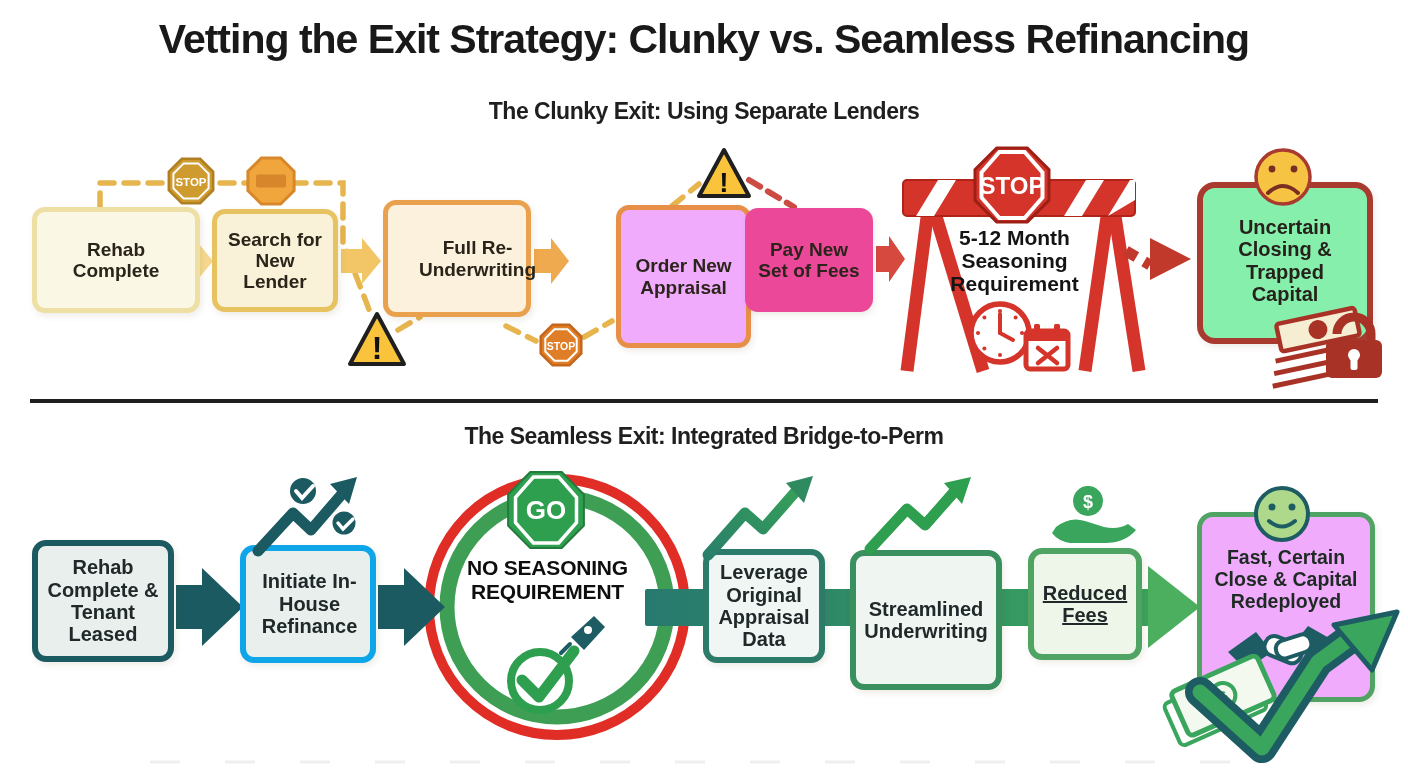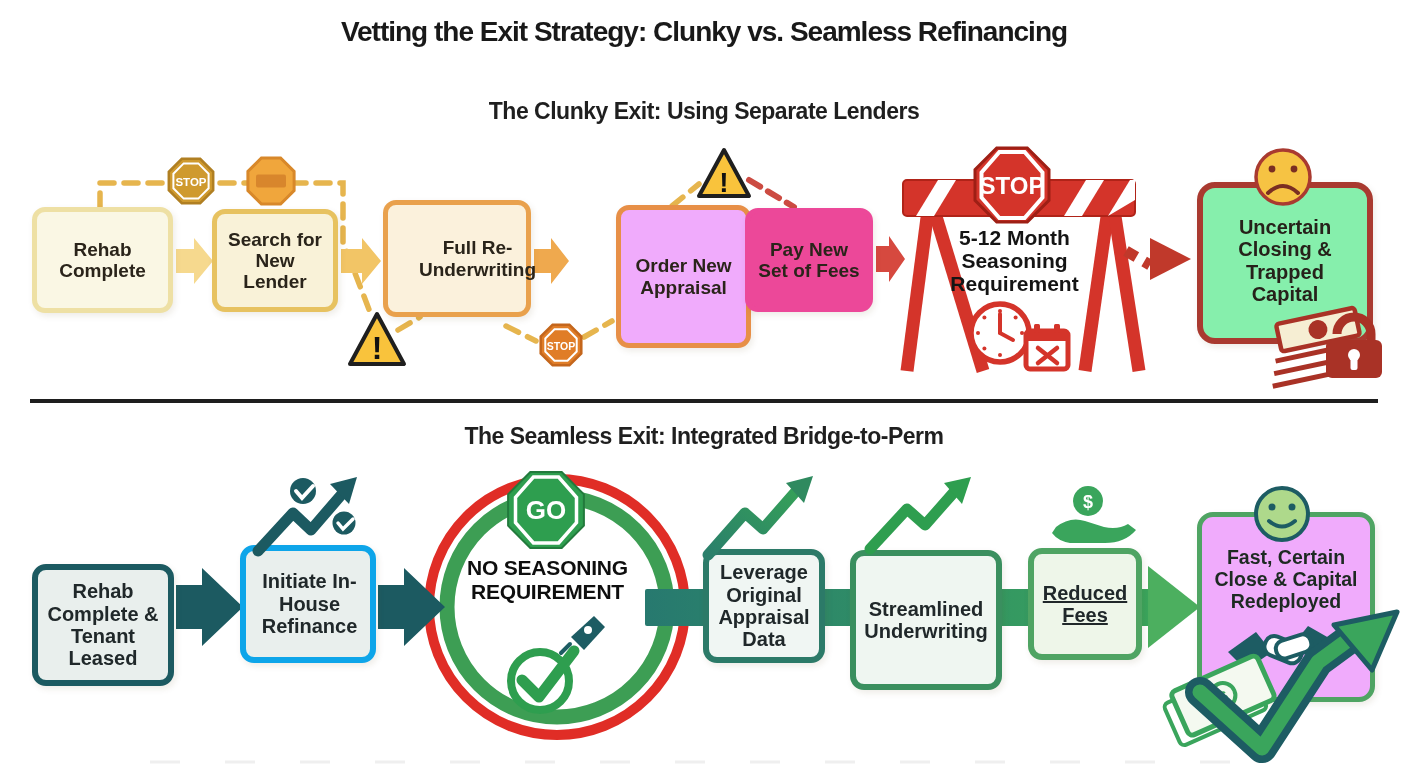--- a/index.html
+++ b/index.html
@@ -2,42 +2,42 @@
 <html><head>
 <meta charset="utf-8">
 <style>
   html,body{margin:0;padding:0;background:#ffffff;}
   #canvas{position:relative;width:1408px;height:768px;background:#ffffff;overflow:hidden;
           font-family:"Liberation Sans",sans-serif;}
   svg.layer{position:absolute;left:0;top:0;pointer-events:none;}
   #base-svg{z-index:1;}
   #overlay-svg{z-index:3;}
   .txt{position:absolute;color:#1b1b1b;}
-  #main-title{top:16px;left:0;width:1408px;text-align:center;font-size:28px;font-weight:bold;
+  #main-title{top:16px;left:0;width:1408px;text-align:center;font-size:41px;font-weight:bold;
               letter-spacing:-1px;color:#191919;z-index:2;}
   .subtitle{left:0;width:1408px;text-align:center;font-size:23px;font-weight:bold;
             letter-spacing:-0.5px;color:#1f1f1f;z-index:2;}
   #clunky-subtitle{top:98px;}
   #seamless-subtitle{top:423px;}
   #divider{position:absolute;left:30px;top:399px;width:1348px;height:4px;background:#1e1e1e;z-index:2;}
   .box{position:absolute;box-sizing:border-box;display:flex;align-items:center;justify-content:center;
        text-align:center;font-weight:bold;z-index:2;line-height:1.12;
        box-shadow:2px 3px 6px rgba(90,70,20,0.10);}
   .t-step{border-radius:13px;font-size:19px;color:#2a241a;padding:4px 6px;}
-  #t1{left:32px;top:207px;width:141px;height:106px;background:#faf7e4;border:5px solid #eee0a4;}
+  #t1{left:32px;top:207px;width:168px;height:106px;background:#faf7e4;border:5px solid #eee0a4;}
   #t2{left:212px;top:209px;width:126px;height:103px;background:#f9f2d8;border:5px solid #e7c260;}
   #t3{left:383px;top:200px;width:148px;height:117px;background:#fbf1dc;border:5px solid #e9a14d;padding-left:47px;}
   #t4{left:570px;top:205px;width:135px;height:143px;background:#f0abfc;border:5px solid #e78f47;margin-left:46px;}
   #t5{left:745px;top:208px;width:128px;height:104px;background:#ec4899;border:5px solid #ec4899;}
   #barrier-label{position:absolute;left:912px;top:226px;width:205px;text-align:center;font-size:21px;
        font-weight:bold;color:#141414;line-height:1.1;z-index:2;}
   #t-outcome{left:1197px;top:182px;width:176px;height:162px;background:#86efac;border:6px solid #a93a30;
        border-radius:18px;font-size:20px;color:#26211a;align-items:flex-start;padding:28px 10px 44px;}
   .b-step{border-radius:14px;font-size:20px;color:#20282a;padding:4px 5px;}
-  #s1{left:32px;top:540px;width:142px;height:122px;background:#e9efed;border:6px solid #1c5a61;margin-top:24px;}
+  #s1{left:32px;top:540px;width:142px;height:122px;background:#e9efed;border:6px solid #1c5a61;}
   #s2{left:240px;top:545px;width:136px;height:118px;background:#e9efed;border:6px solid #0ea5e9;padding-left:8px;}
   #s4{left:703px;top:549px;width:122px;height:114px;background:#f0f6f3;border:6px solid #2c7a68;}
   #s5{left:850px;top:550px;width:152px;height:140px;background:#eff6f1;border:6px solid #3a8f5f;}
   #s6{left:1028px;top:548px;width:114px;height:112px;background:#eef6e9;border:6px solid #4fa463;text-decoration:underline;}
   #hub-label{position:absolute;left:455px;top:556px;width:185px;text-align:center;font-size:21px;
        font-weight:bold;color:#0e0e0e;line-height:1.14;z-index:2;letter-spacing:-0.2px;}
   #s-outcome{left:1197px;top:512px;width:178px;height:190px;background:#f0abfc;border:5px solid #4fa463;
        border-radius:16px;font-size:19.5px;color:#1d2a22;align-items:flex-start;padding:30px 8px 90px;}
   .svgtxt{font-family:"Liberation Sans",sans-serif;font-weight:bold;}
 </style>

